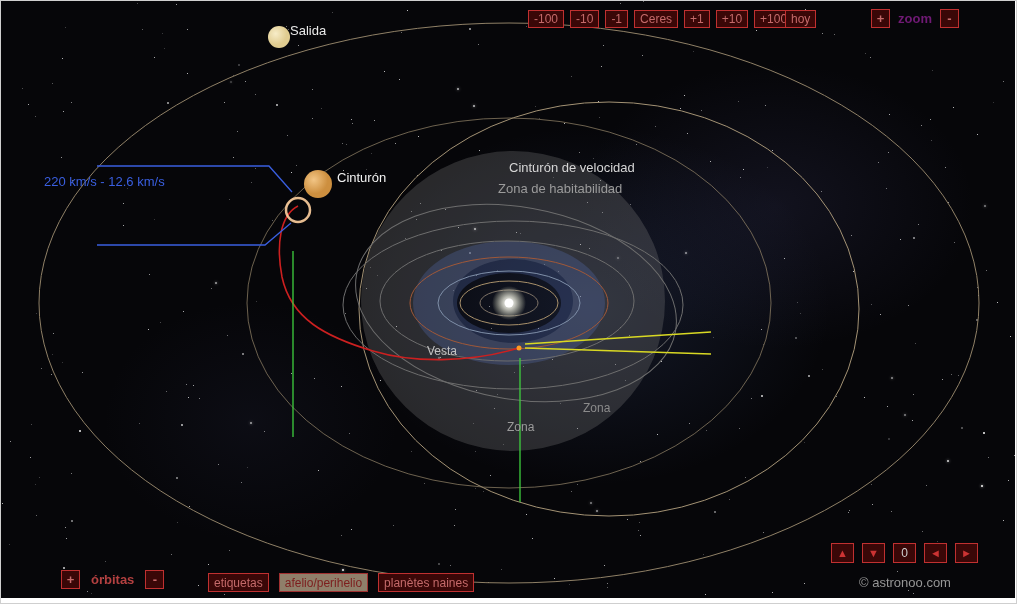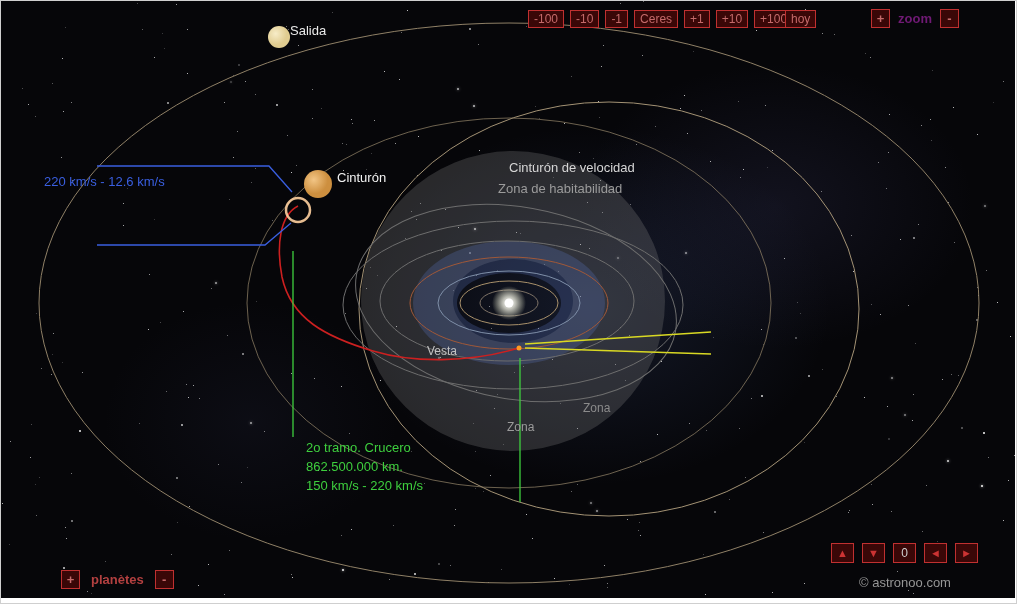--- a/index.html
+++ b/index.html
@@ -481,32 +481,32 @@
     <div class="scene-label jupiter-label">Cinturón</div>
     <div class="scene-label belt-label">Cinturón de velocidad</div>
     <div class="scene-label hab-label">Zona de habitabilidad</div>
     <div class="scene-label vesta-label">Vesta</div>
     <div class="scene-label palas-label">Zona</div>
     <div class="scene-label ceres-label">Zona</div>
 
     <div class="annotation stage3">
       <div>220 km/s - 12.6 km/s</div>
     </div>
-    <div class="annotation stage2">
-      <div>2o tramo. Crucero</div>
-      <div>862.500.000 km.</div>
-      <div>150 km/s - 220 km/s</div>
-    </div>
 
     <div class="orbit-controls">
       <button class="btn sq">+</button>
-      <span class="orbit-label">planètes</span>
+      <span class="orbit-label">órbitas</span>
       <button class="btn sq">-</button>
     </div>
 
+    <div class="label-buttons">
+      <button class="btn">etiquetas</button>
+      <button class="btn active">afelio/perihelio</button>
+      <button class="btn">planètes naines</button>
+    </div>
 
     <div class="nav-controls">
       <button class="btn nav-btn">▲</button>
       <button class="btn nav-btn">▼</button>
       <button class="btn nav-btn zero">0</button>
       <button class="btn nav-btn">◄</button>
       <button class="btn nav-btn">►</button>
     </div>
 
     <div class="credit">© astronoo.com</div>

